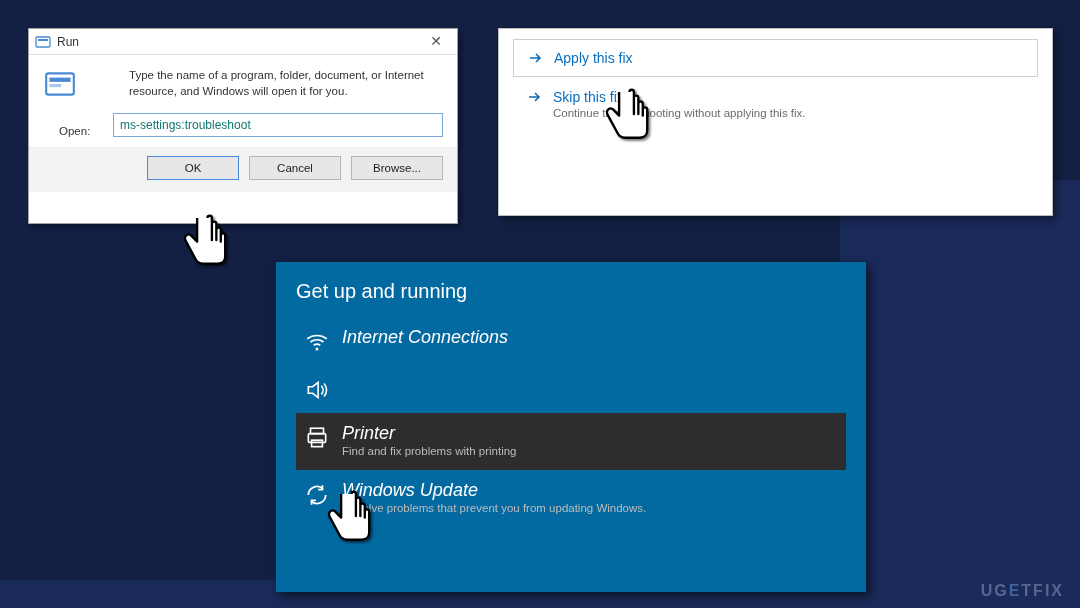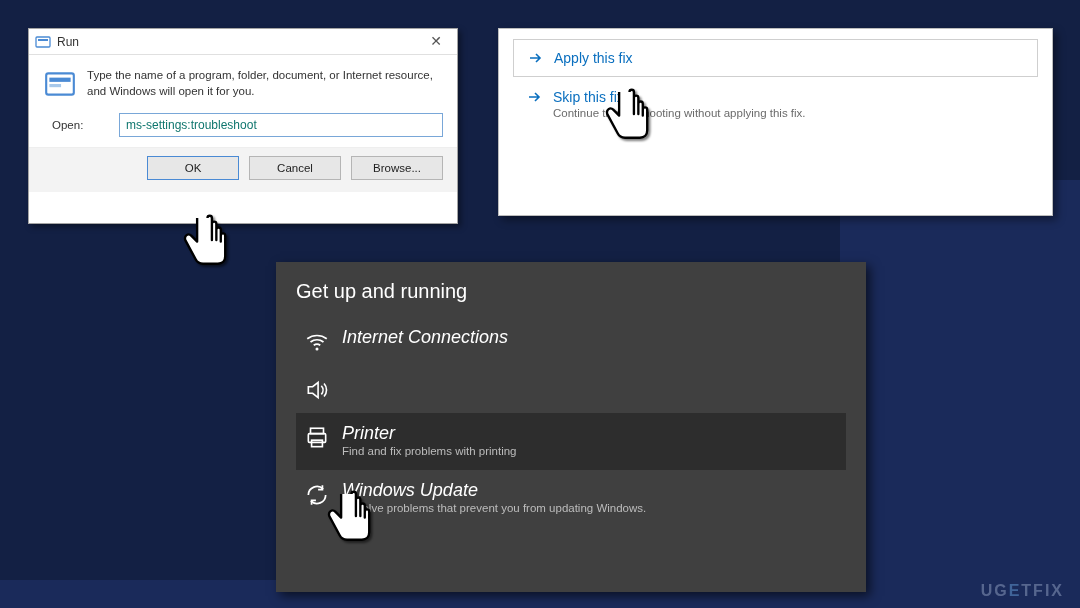--- a/index.html
+++ b/index.html
@@ -44,25 +44,25 @@
   .run-body {
     padding: 12px 14px 8px 14px;
     display: flex; gap: 10px;
   }
   .run-big-icon {
     width: 34px; height: 34px;
     flex: none;
     display:flex;align-items:center;justify-content:center;
   }
   .run-desc {
-    font-size: 11.5px; color: #333; line-height: 1.4;
+    font-size: 11.5px; color: #333; line-height: 1.4; margin-left: 42px;
   }
   .run-open-row {
-    display:flex; align-items:center;
-    padding: 4px 14px 10px 23px; gap:23px;
+    display:flex; align-items:flex-end;
+    padding: 4px 14px 10px 30px; gap:10px;
   }
   .open-label { font-size: 11.5px; color:#333; width:44px; }
   .open-input {
     flex:1; height:24px; font-size:12px;
     border:1px solid #79a7d8; padding:2px 6px;
     color:#0f766e;
   }
   .btn-row {
     display:flex; gap:10px; justify-content:flex-end;
     padding: 8px 14px 12px 14px;
@@ -94,21 +94,21 @@
     cursor:pointer;
   }
   .fix-option.secondary { border:none; padding:4px 14px 0 14px; flex-direction:column; align-items:flex-start; gap:2px;}
   .fix-sub { font-size:11.5px; color:#6b6b6b; margin-left:26px; }
   .arrow-icon { width:16px;height:16px; flex:none;}
 
   
   .ts-panel {
     position:absolute; left:276px; top:262px;
     width:590px; height:330px;
-    background:#404040;
+    background:#0369a1;
     color:#fff;
     box-shadow: 4px 4px 10px rgba(0,0,0,.6);
     padding:18px 20px;
     overflow:hidden;
   }
   .ts-head { font-size:20px; font-weight:400; margin-bottom:14px; }
   .ts-item {
     display:flex; gap:12px; padding:10px 8px;
     align-items:flex-start;
     cursor:pointer;

